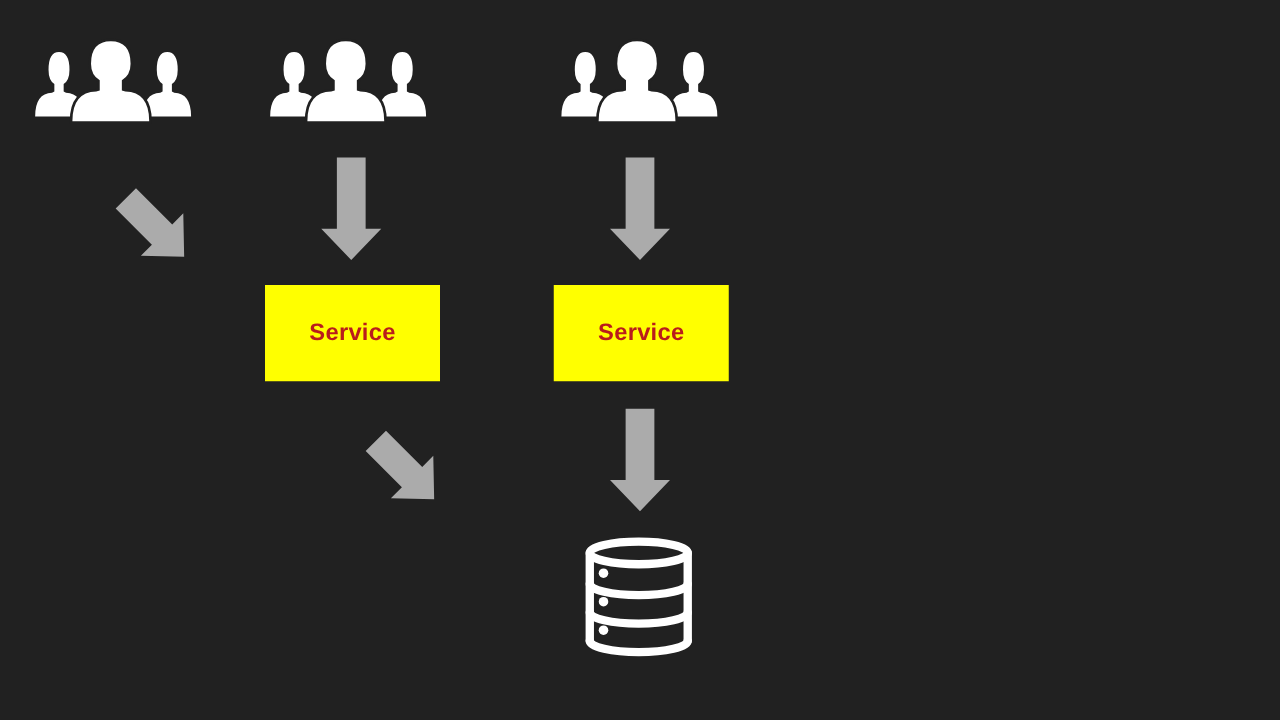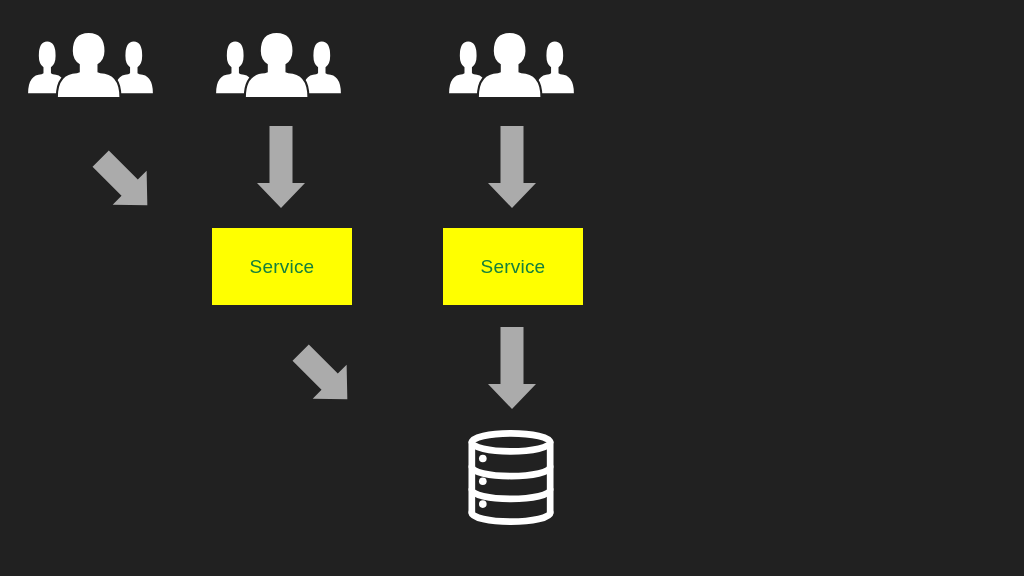--- a/index.html
+++ b/index.html
@@ -36,23 +36,23 @@
   
   .service-box {
     width: 140px;
     height: 77px;
     background: #FFFF00;
     display: flex;
     align-items: center;
     justify-content: center;
   }
   .service-box .label {
-    color: #15803d;
+    color: #b91c1c;
     font-size: 19px;
-    font-weight: 400;
+    font-weight: 700;
     letter-spacing: 0.2px;
   }
   .service-1 { left: 212px; top: 228px; }
   .service-2 { left: 443px; top: 228px; }
 
   
   .database { left: 468px; top: 430px; width: 86px; height: 95px; }
 </style>
 </head>
 <body>

